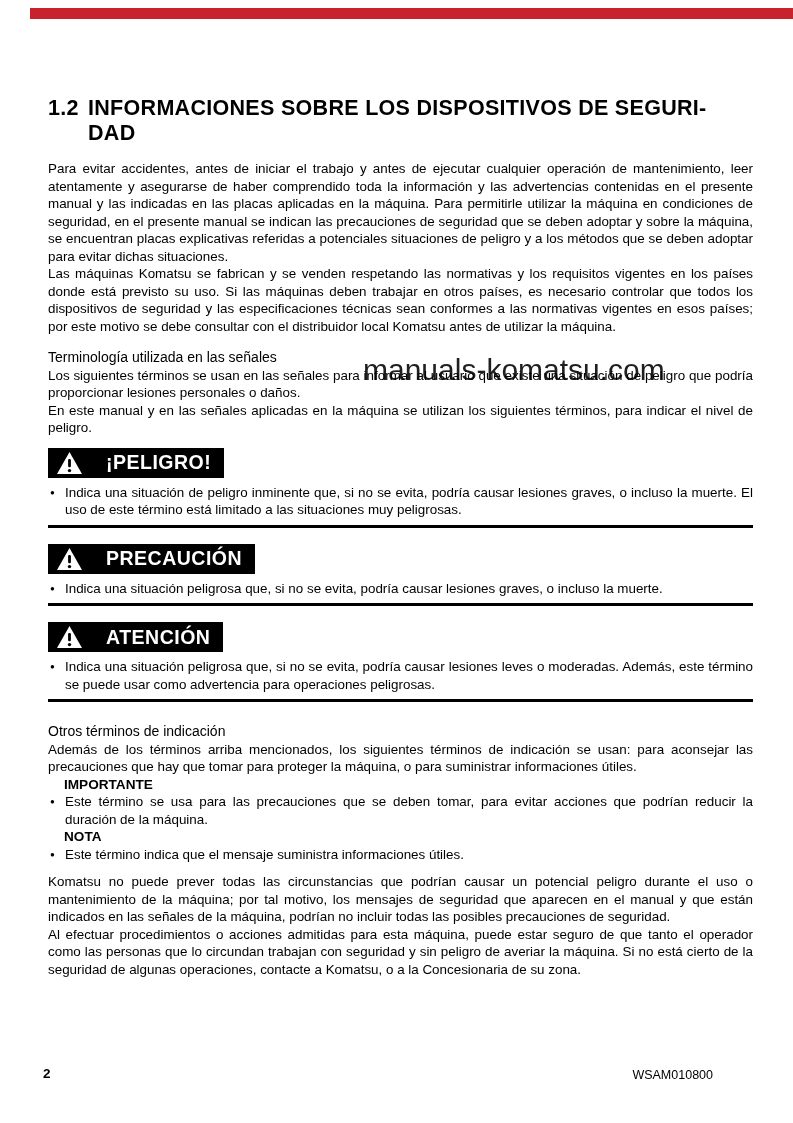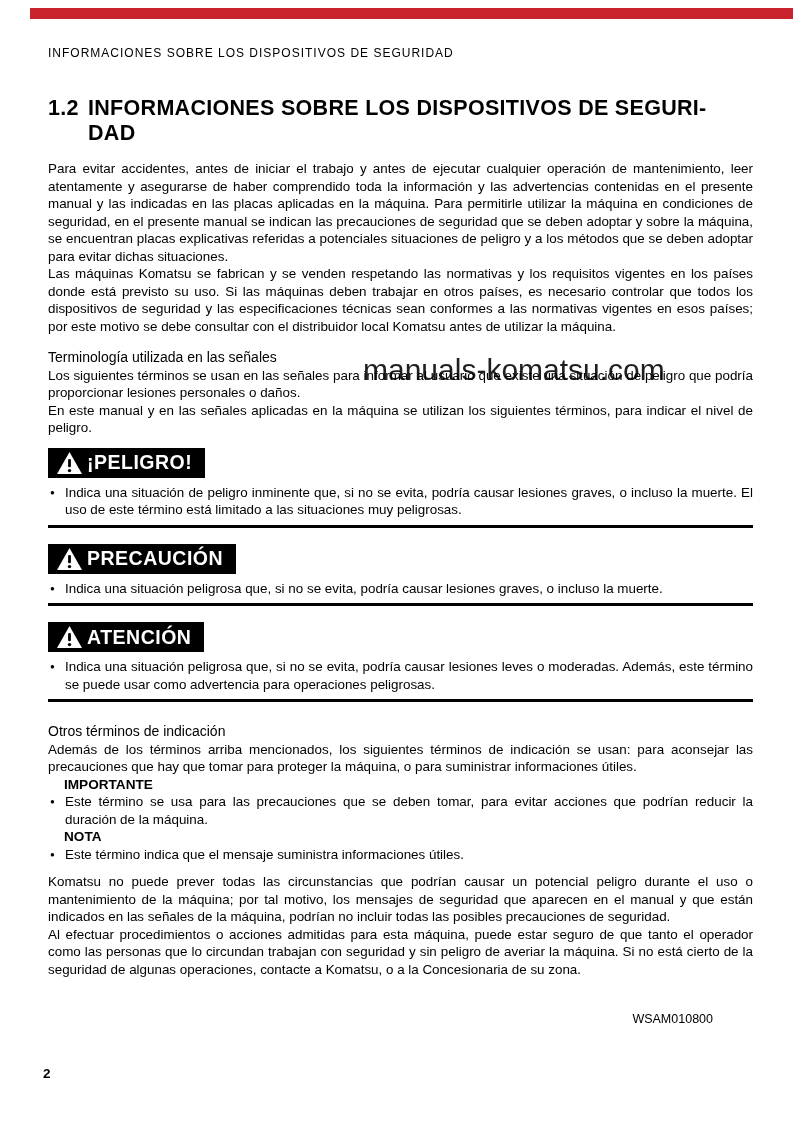--- a/index.html
+++ b/index.html
@@ -64,21 +64,21 @@
     color: rgba(0,0,0,0.88);
     white-space: nowrap;
     z-index: 5;
     pointer-events: none;
   }
   .warning-block { margin-top: 11px; }
   .warning-block + .warning-block { margin-top: 16px; }
   .warn-box {
     display: inline-flex;
     align-items: center;
-    gap: 4px;
+    gap: 23px;
     background: #000000;
     color: #ffffff;
     padding: 3px 13px 3px 8px;
     font-size: 19.5px;
     font-weight: bold;
     letter-spacing: 0.5px;
   }
   .warn-icon { display: block; }
   .bullet { display: flex; margin-top: 5px; }
   .bullet-dot {
@@ -109,33 +109,32 @@
   .closing { margin-top: 10px; }
   .footer-page {
     position: absolute;
     top: 1066px;
     left: 43px;
     font-size: 13.5px;
     font-weight: bold;
   }
   .footer-code {
     position: absolute;
-    top: 1012px;
+    top: 1068px;
     right: 80px;
     font-size: 12.5px;
   }
 </style>
 </head>
 <body>
 
 <div class="page">
 
   <div class="top-bar" style="background-color: rgb(200, 35, 44);"></div>
 
-  <div class="runhead">INFORMACIONES SOBRE LOS DISPOSITIVOS DE SEGURIDAD</div>
 
   <div class="watermark">manuals-komatsu.com</div>
 
   <div class="content">
 
     <div class="section-title">
       <span class="section-number">1.2</span>
       <span class="section-title-text">
         <span>INFORMACIONES SOBRE LOS DISPOSITIVOS DE SEGURI-</span><br>
         <span>DAD</span>

